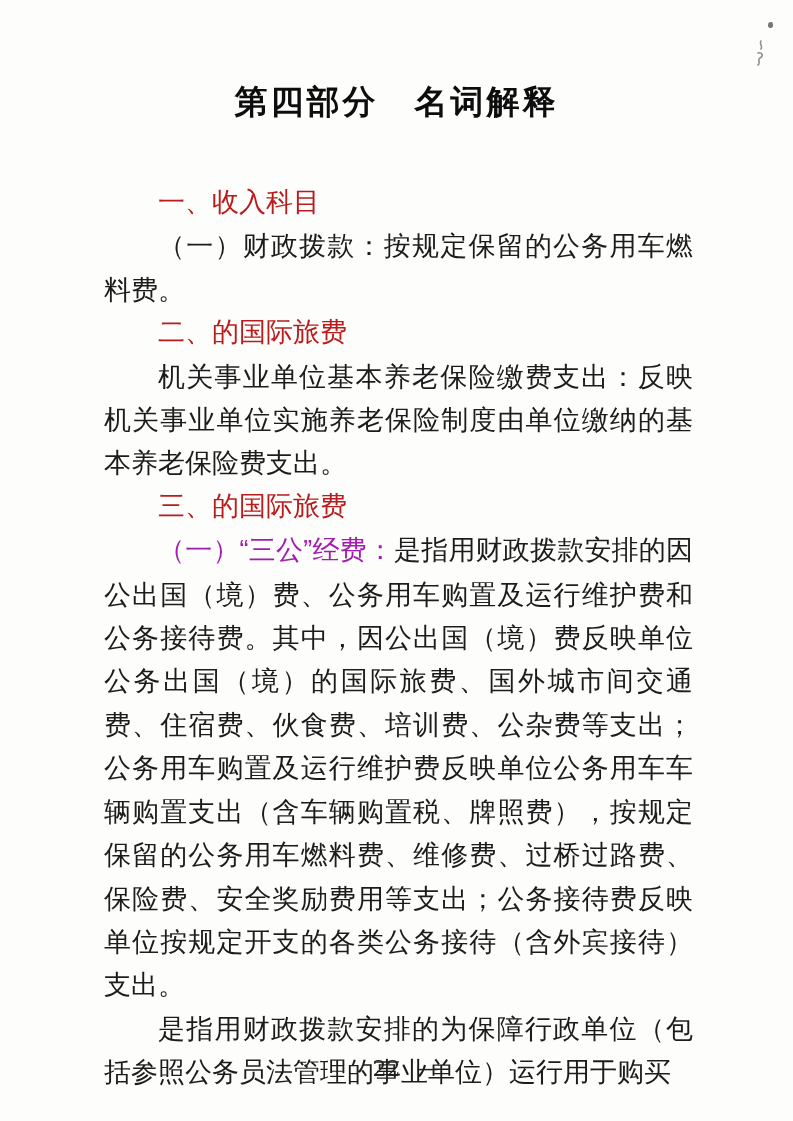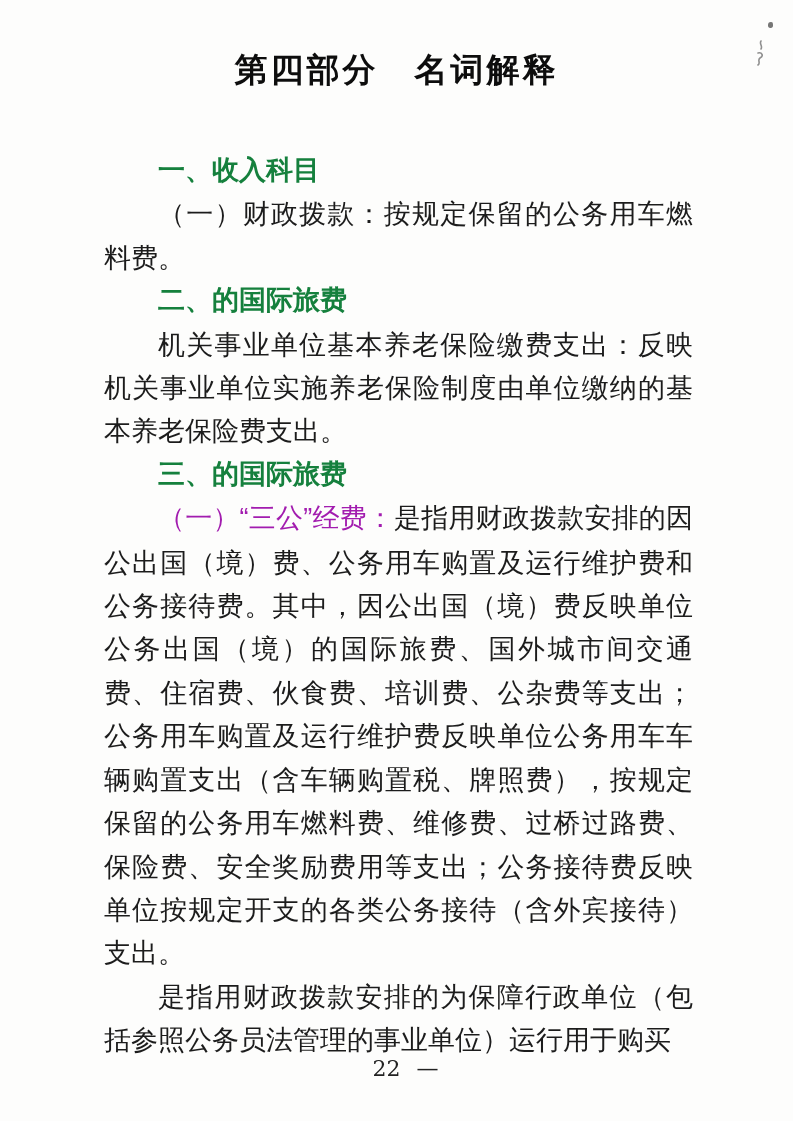--- a/index.html
+++ b/index.html
@@ -10,21 +10,21 @@
   .page {
     position: relative;
     width: 793px;
     height: 1121px;
     background: #fdfdfc;
     overflow: hidden;
     color: #1a1a1a;
   }
   .title {
     margin: 0;
-    padding-top: 48px;
+    padding-top: 80px;
     text-align: center;
     font-family: "Liberation Sans", sans-serif;
     font-size: 33px;
     font-weight: bold;
     letter-spacing: 3px;
     color: #0d0d0d;
   }
   .content {
     margin: 56px 100px 0 104px;
     font-family: "DejaVu Serif", "Liberation Serif", serif;
@@ -33,22 +33,22 @@
     text-align: justify;
     text-justify: inter-ideograph;
     color: #1c1c1c;
   }
   .para {
     margin: 0;
     text-indent: 2em;
   }
   .para.heading {
     font-family: "Liberation Sans", sans-serif;
-    font-weight: bold;
-    color: #15803d;
+    font-weight: normal;
+    color: #b91c1c;
   }
   .lead {
     font-family: "Liberation Sans", sans-serif;
     font-weight: normal;
     color: #a21caf;
   }
   .footer {
     position: absolute;
     left: 18px;
     right: 0;

